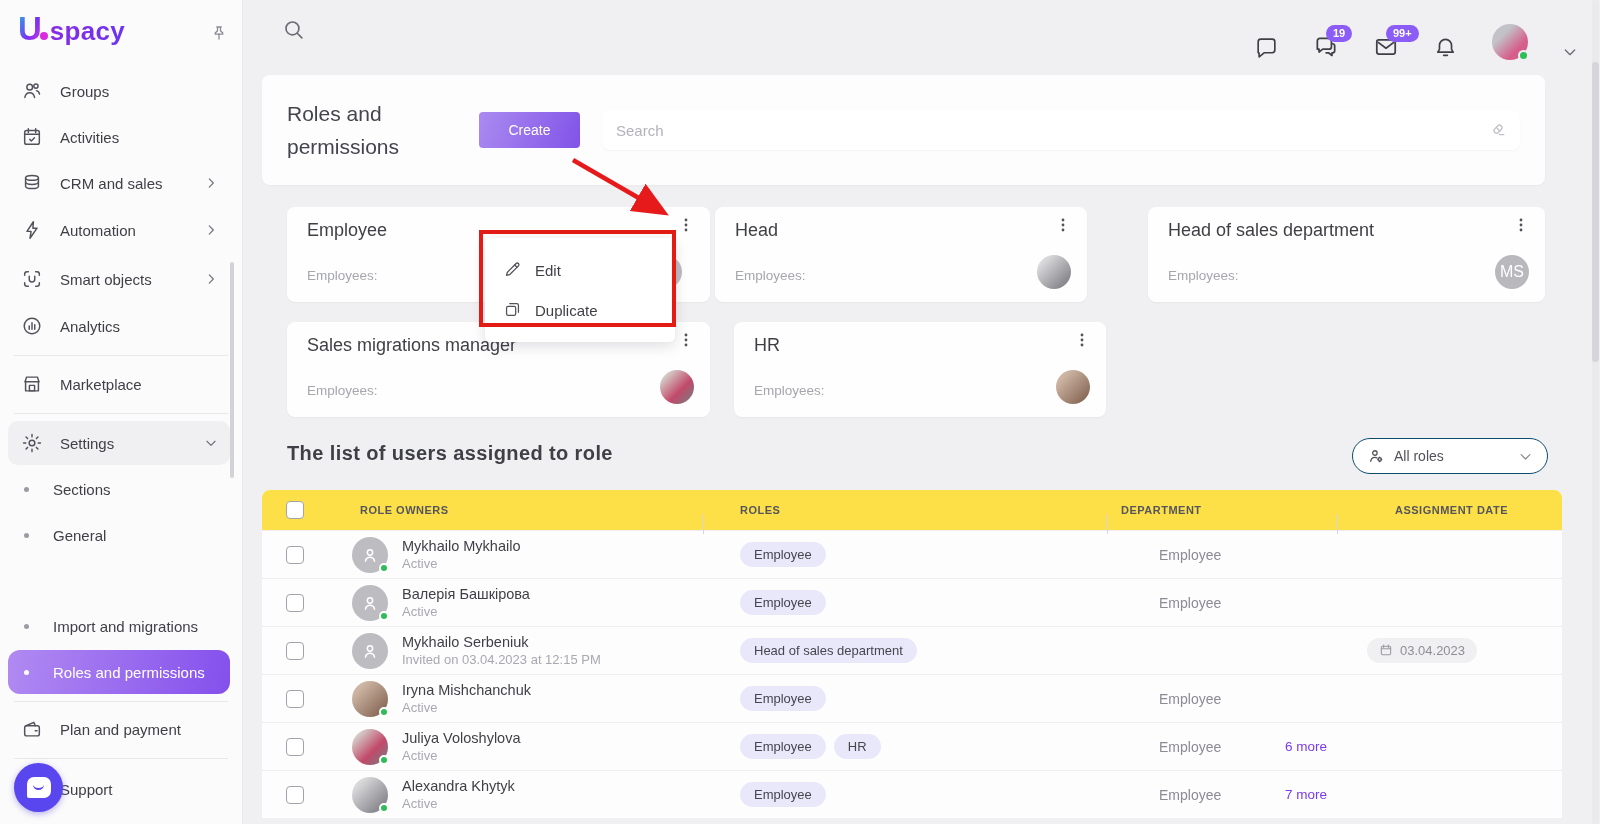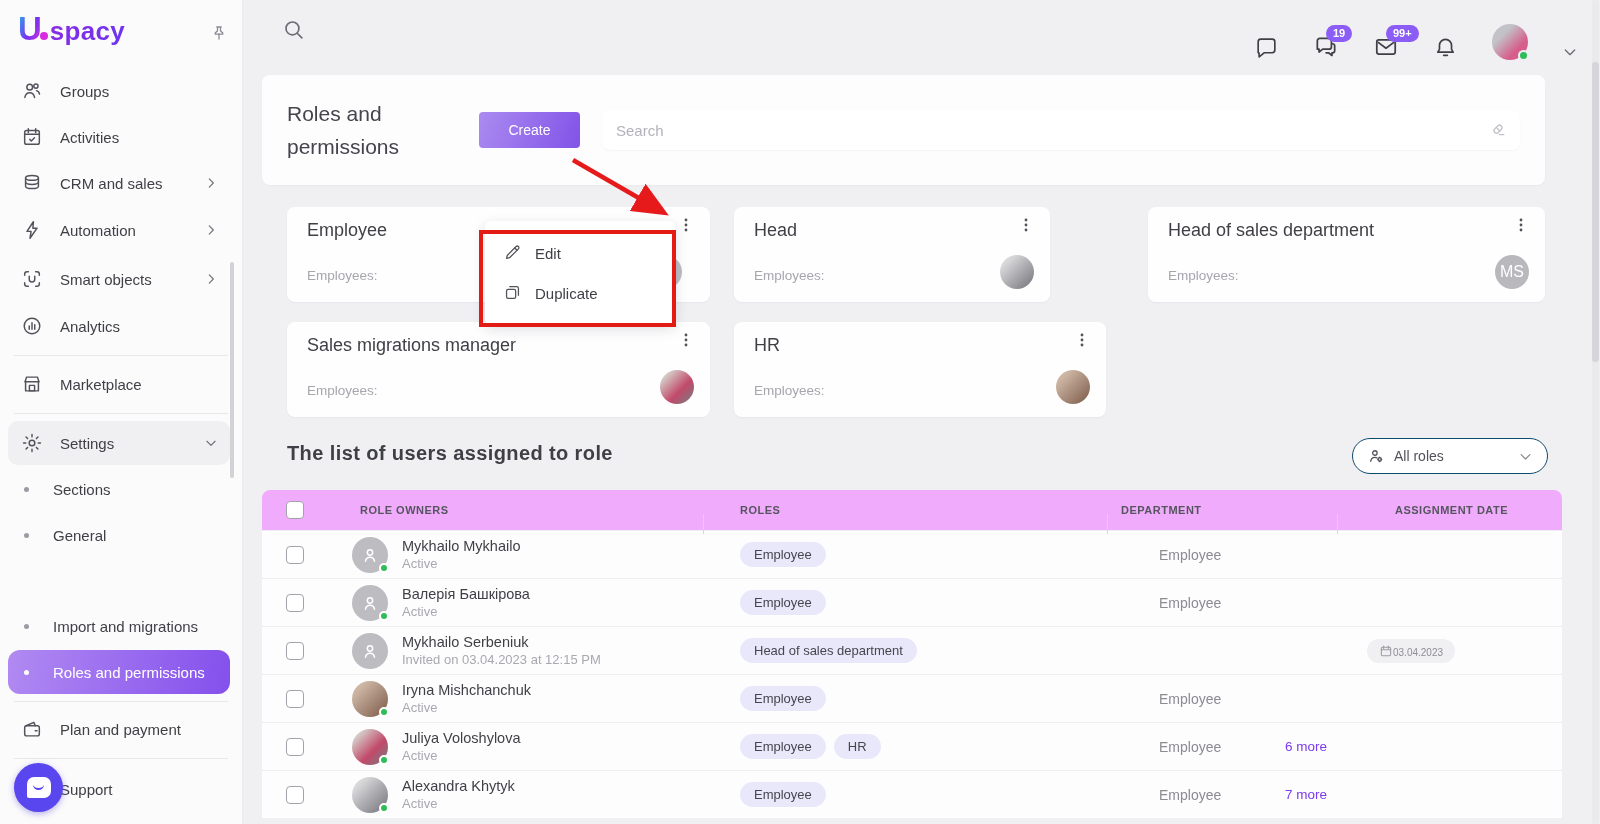--- a/index.html
+++ b/index.html
@@ -61,36 +61,36 @@
   .rcard .kebab { position:absolute; right:16px; top:10px; cursor:pointer; color:#52525b; display:flex; }
   .rcard .emp-label { position:absolute; left:20px; bottom:19px; font-size:13.5px; color:#a6a6ae; }
   .rcard .cav { position:absolute; right:16px; bottom:13px; width:34px; height:34px; border-radius:50%; }
   .av-gray { background:#bcbcc1; }
   .av-initials { background:#b8b8bd; color:#fff; font-size:16px; font-weight:500; display:flex; align-items:center; justify-content:center; }
   .av-ph1 { background:linear-gradient(135deg,#d8d8da 20%,#8a8a90 80%); }
   .av-ph2 { background:linear-gradient(135deg,#d5cfca 15%,#c2496a 60%,#7a7a80 95%); }
   .av-ph3 { background:linear-gradient(135deg,#cdb5a4 20%,#8a6a58 85%); }
 
   
-  .ctx-menu { position:absolute; left:242px; top:221px; width:190px; height:104px; background:#fff; border-radius:6px; box-shadow:0 4px 14px rgba(30,30,60,.14); z-index:20; padding-top:12px; }
+  .ctx-menu { position:absolute; left:242px; top:238px; width:190px; height:104px; background:#fff; border-radius:6px; box-shadow:0 4px 14px rgba(30,30,60,.14); z-index:20; padding-top:12px; }
   .ctx-item { display:flex; align-items:center; height:40px; padding-left:18px; font-size:15px; color:#3f3f46; cursor:pointer; }
   .ctx-item .cicon { width:20px; height:20px; margin-right:12px; color:#52525b; display:flex; }
   .anno-box { position:absolute; left:236px; top:230px; width:197px; height:97px; border:4px solid #e31b15; z-index:26; pointer-events:none; }
   .anno-arrow { position:absolute; left:322px; top:150px; width:130px; height:80px; z-index:30; pointer-events:none; }
 
   
   .assigned-heading { position:absolute; left:44px; top:442px; font-size:20px; font-weight:600; letter-spacing:.4px; color:#3f3f46; }
   .filter-pill { position:absolute; left:1109px; top:438px; width:196px; height:36px; background:#fff; border:1px solid #0c4a6e; border-radius:18px; display:flex; align-items:center; padding:0 14px; cursor:pointer; font-size:14px; color:#52525b; }
   .filter-pill .ficon { display:flex; margin-right:9px; color:#52525b; }
   .filter-pill .fchev { margin-left:auto; display:flex; color:#8a8a92; }
 
   
   .utable { position:absolute; left:19px; top:490px; width:1300px; background:#fdfdfe; border-radius:8px 8px 0 0; }
   .trow { display:flex; align-items:center; }
-  .thead { height:40px; background:#f0abfc; border-radius:8px 8px 0 0; }
+  .thead { height:40px; background:#fde047; border-radius:8px 8px 0 0; }
   .thead .hlabel { font-size:11px; font-weight:700; color:#55555e; letter-spacing:.5px; }
   .c1 { width:66px; flex:none; display:flex; align-items:center; padding-left:24px; }
   .c2 { width:375px; flex:none; display:flex; align-items:center; padding-left:24px; position:relative; }
   .c3 { width:404px; flex:none; display:flex; align-items:center; gap:8px; padding-left:37px; position:relative; }
   .c4 { width:230px; flex:none; display:flex; align-items:center; padding-left:52px; position:relative; }
   .c4h { padding-left:14px; }
   .c5 { flex:1; display:flex; align-items:center; padding-left:58px; position:relative; }
   .c5r { padding-left:30px; }
   .vsep { position:absolute; left:0; top:-10px; width:1px; height:20px; background:#d6d6da; }
   .thead .vsep { top:auto; }
@@ -98,21 +98,21 @@
   .brow { height:48px; border-top:1px solid #eeeef1; }
   .pav { position:relative; width:36px; height:36px; border-radius:50%; flex:none; margin-right:14px; display:flex; align-items:center; justify-content:center; }
   .pav .odot { position:absolute; right:-1px; bottom:0; width:10px; height:10px; border-radius:50%; background:#2ebd59; border:2px solid #fff; }
   .person-g { color:#fff; }
   .ninfo { display:flex; flex-direction:column; gap:2px; }
   .nname { font-size:14.5px; font-weight:500; color:#3f3f46; }
   .nstatus { font-size:13px; color:#a8a8b0; }
   .chip { background:#e9e8fa; color:#46464e; font-size:13px; border-radius:13px; padding:5px 14px; white-space:nowrap; }
   .dept { font-size:14px; color:#8b8b93; }
   .more-link { margin-left:auto; margin-right:10px; font-size:13.5px; color:#7c3aed; cursor:pointer; }
-  .date-pill { display:flex; align-items:flex-end; background:#f0f0f2; color:#8e8e96; font-size:10px; border-radius:14px; padding:5px 12px; }
+  .date-pill { display:flex; align-items:flex-start; gap:7px; background:#f0f0f2; color:#8e8e96; font-size:13px; border-radius:14px; padding:5px 12px; }
   .date-pill .dcal { display:flex; color:#9a9aa2; }
 
   .page-scroll { position:absolute; right:1px; top:0; width:7px; height:824px; background:#eaeaec; border-radius:3px; }
   .page-scroll .thumb { position:absolute; top:62px; width:7px; height:300px; background:#d6d6da; border-radius:3px; }
 </style>
 </head>
 <body>
 
 <div class="app">
 
@@ -356,21 +356,21 @@
           <svg width="16" height="16" viewBox="0 0 16 16" fill="currentColor">
             <circle cx="8" cy="3" r="1.4"></circle>
             <circle cx="8" cy="8" r="1.4"></circle>
             <circle cx="8" cy="13" r="1.4"></circle>
           </svg>
         </span>
       <div class="emp-label">Employees:</div>
       <div class="cav av-gray" style="right:28px;"></div>
     </div>
 
-    <div class="rcard" style="left:491px; top:207px; width:316px;">
+    <div class="rcard" style="left:472px; top:207px; width:372px;">
       <div class="rtitle">Head</div>
       <span class="kebab">
           <svg width="16" height="16" viewBox="0 0 16 16" fill="currentColor">
             <circle cx="8" cy="3" r="1.4"></circle>
             <circle cx="8" cy="8" r="1.4"></circle>
             <circle cx="8" cy="13" r="1.4"></circle>
           </svg>
         </span>
       <div class="emp-label">Employees:</div>
       <div class="cav av-ph1"></div>

